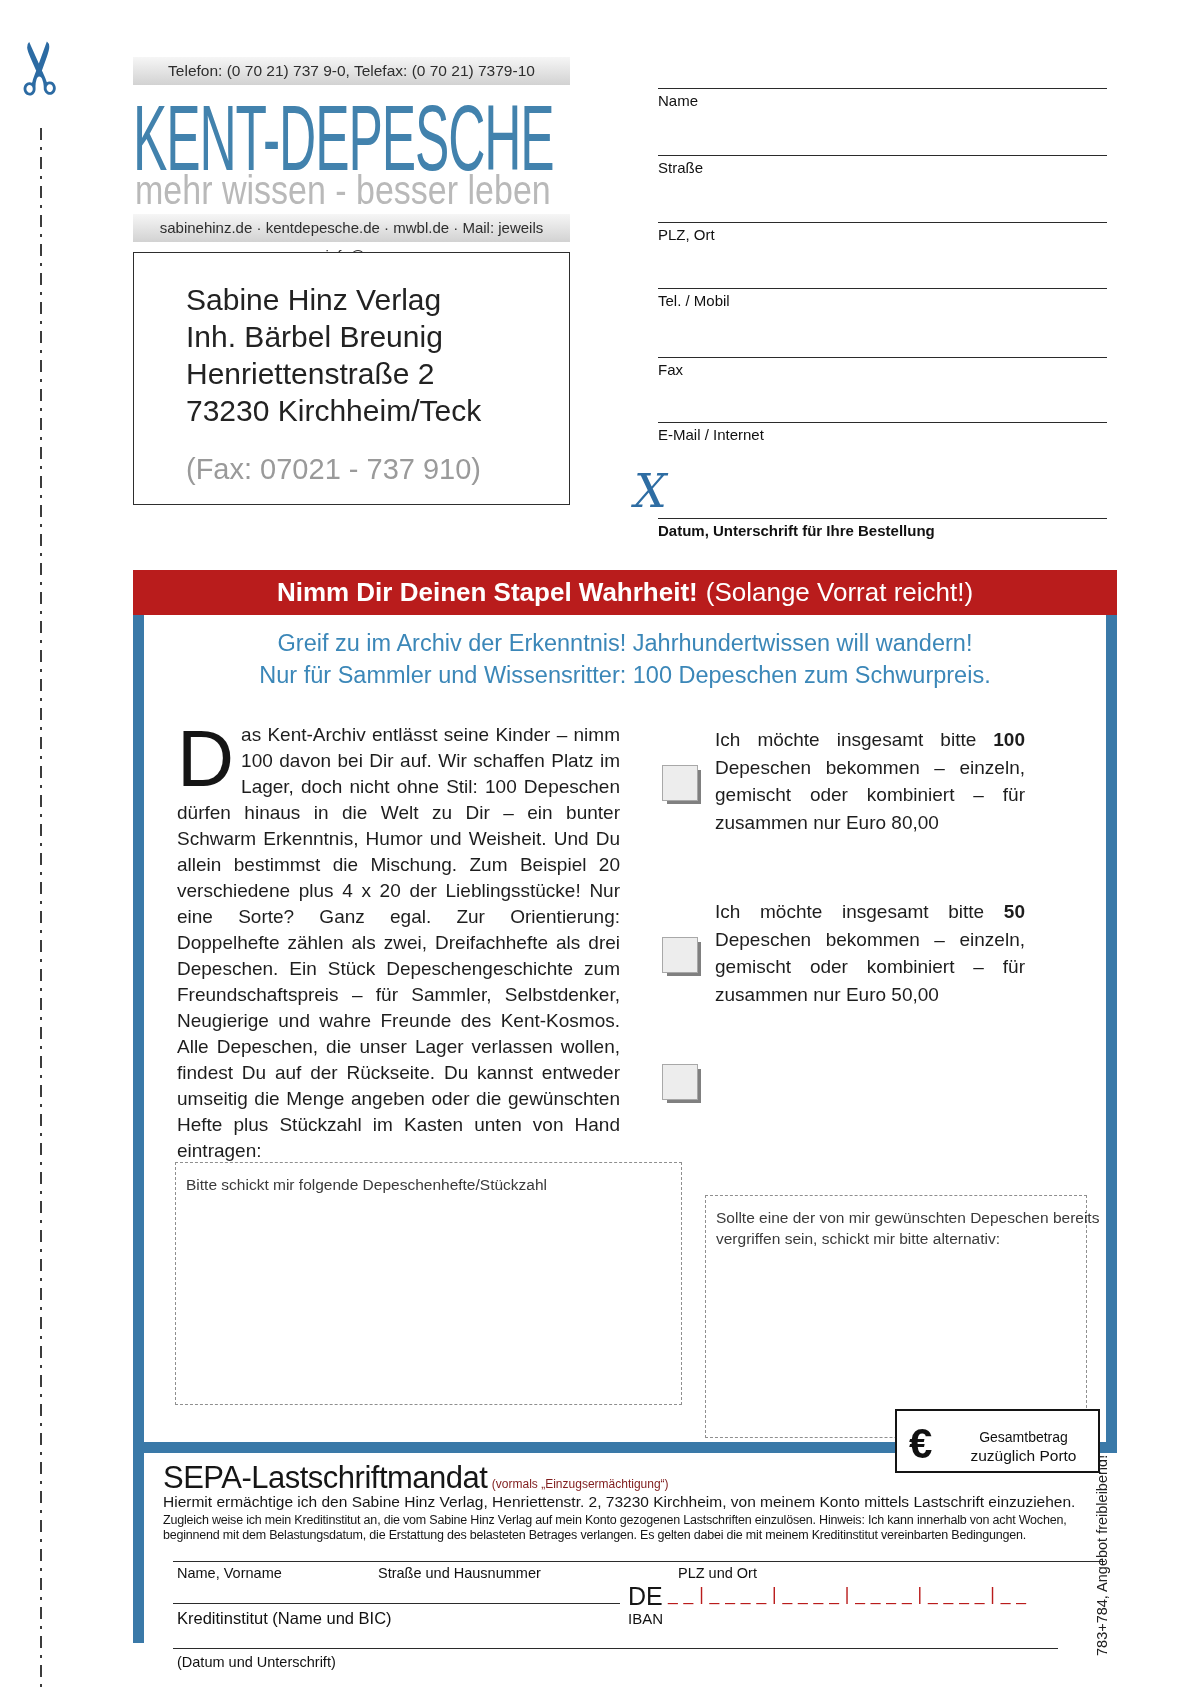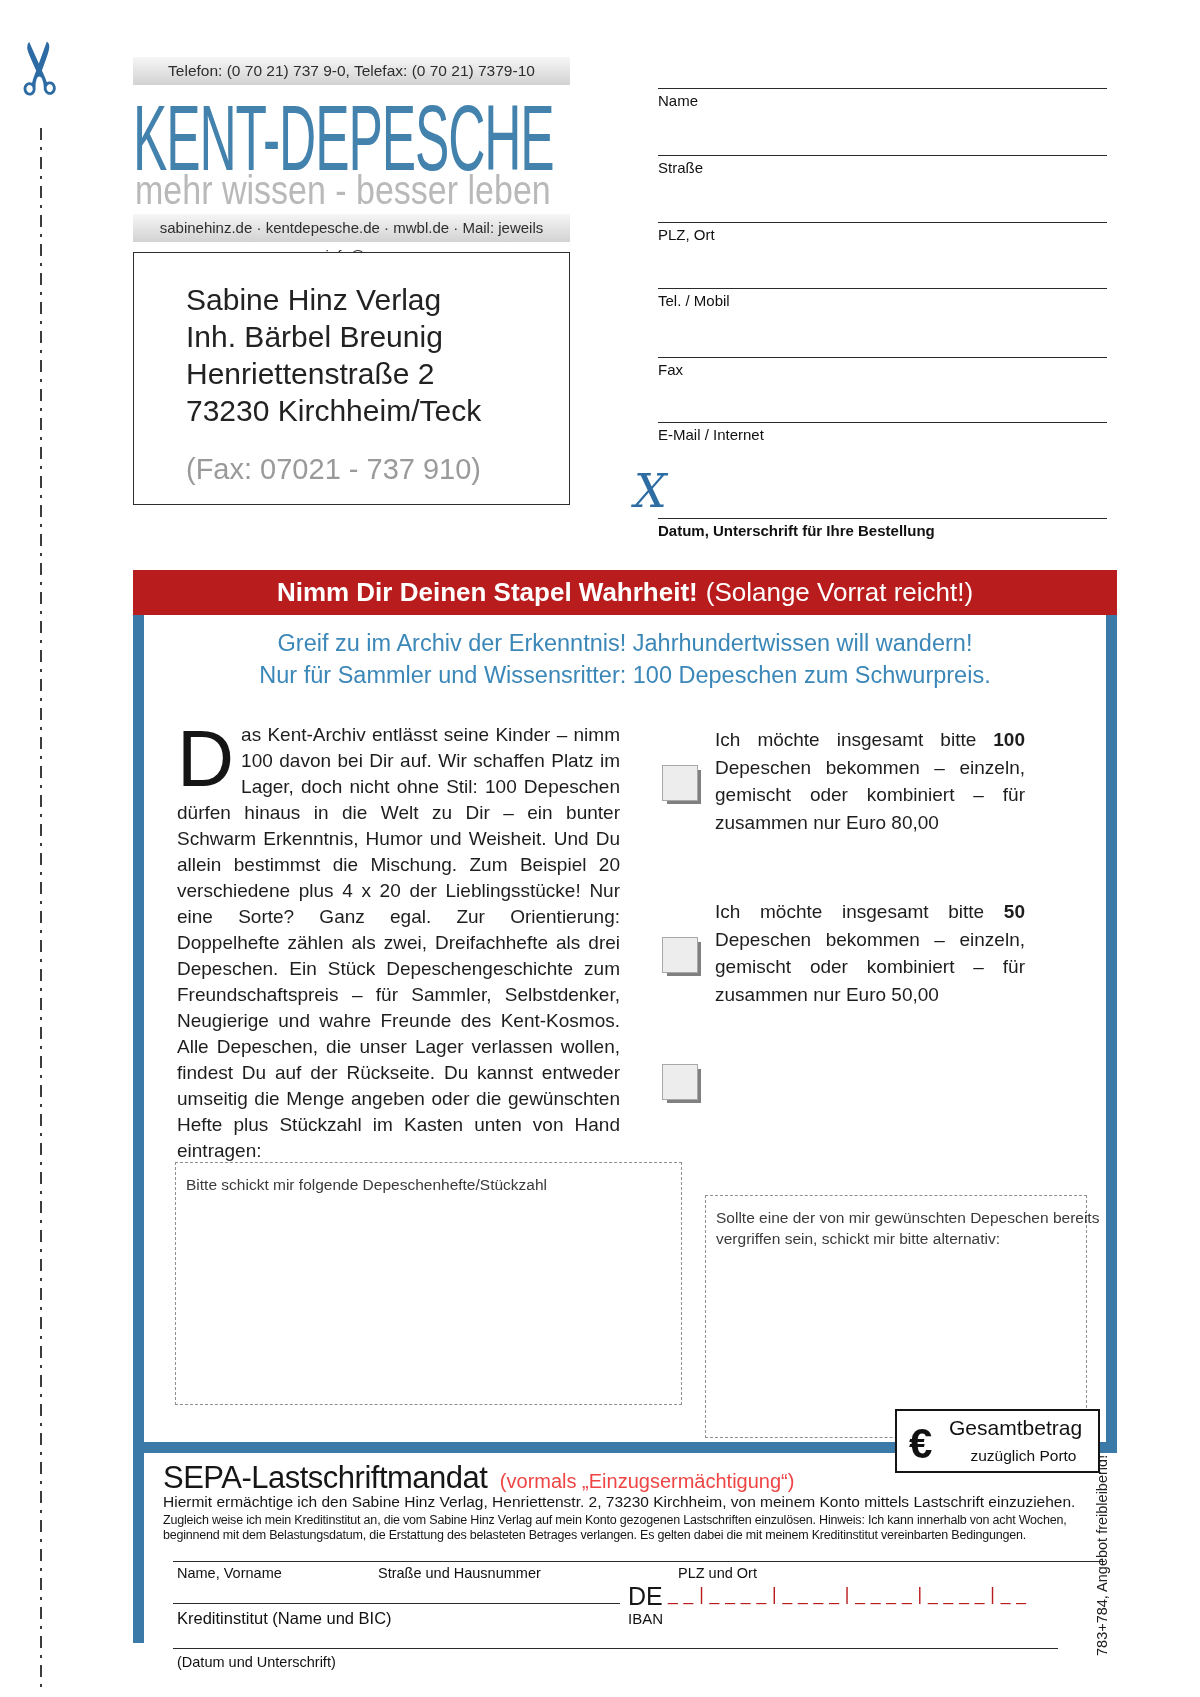--- a/index.html
+++ b/index.html
@@ -42,27 +42,27 @@
 
   .optrow { left:662px; width:363px; display:flex; align-items:center; }
   .cb { width:36px; height:36px; flex:0 0 36px; background:#ededed; border:1px solid #a8a8a8;
         box-shadow:4px 4px 0 -1px #808080; margin-top:3px; }
   .opt-text { margin-left:17px; width:310px; font-size:19px; line-height:27.5px; text-align:justify; color:#1d1d1d; }
 
   .dashedbox { border:1px dashed #8f8f8f; background:#fff; }
   .dashedlabel { font-size:15.5px; color:#3a3a3a; padding:11px 10px; line-height:21px; white-space:nowrap; }
 
   .totalbox { border:2.5px solid #141414; background:#fff; z-index:5; }
-  .totalbox .ttl { margin-left:52px; text-align:left; font-size:21px; color:#111; padding-top:5px; }
+  .totalbox .ttl { margin-left:52px; text-align:center; font-size:14px; color:#111; padding-top:18px; }
   .totalbox .note { margin-left:52px; text-align:center; font-size:15.5px; color:#111; position:absolute; bottom:6px; left:0; right:0; }
   .totalbox .euro { position:absolute; left:12px; top:9px; font-size:42px; font-weight:bold; color:#111; }
 
   
   .sepatitle { font-size:31px; color:#161616; letter-spacing:-0.5px; }
-  .sepanote { font-size:20px; color:#ef4444; margin-left:8px; }
+  .sepanote { font-size:12px; color:#7f1d1d; }
   .sepa-big { font-size:15.5px; color:#161616; white-space:nowrap; }
   .sepa-small { font-size:12.5px; letter-spacing:-0.2px; color:#161616; white-space:nowrap; }
   .srule { border-top:1.5px solid #2b2b2b; }
   .slabel { font-size:14.5px; color:#111; }
   .iban-blanks { font-size:17.5px; letter-spacing:0.5px; color:#b91c1c; white-space:nowrap;text-align:right; }
   .sideways { writing-mode:vertical-rl; transform:rotate(180deg); font-size:14.5px; color:#222; white-space:nowrap; }
 </style>
 </head>
 <body>
 

